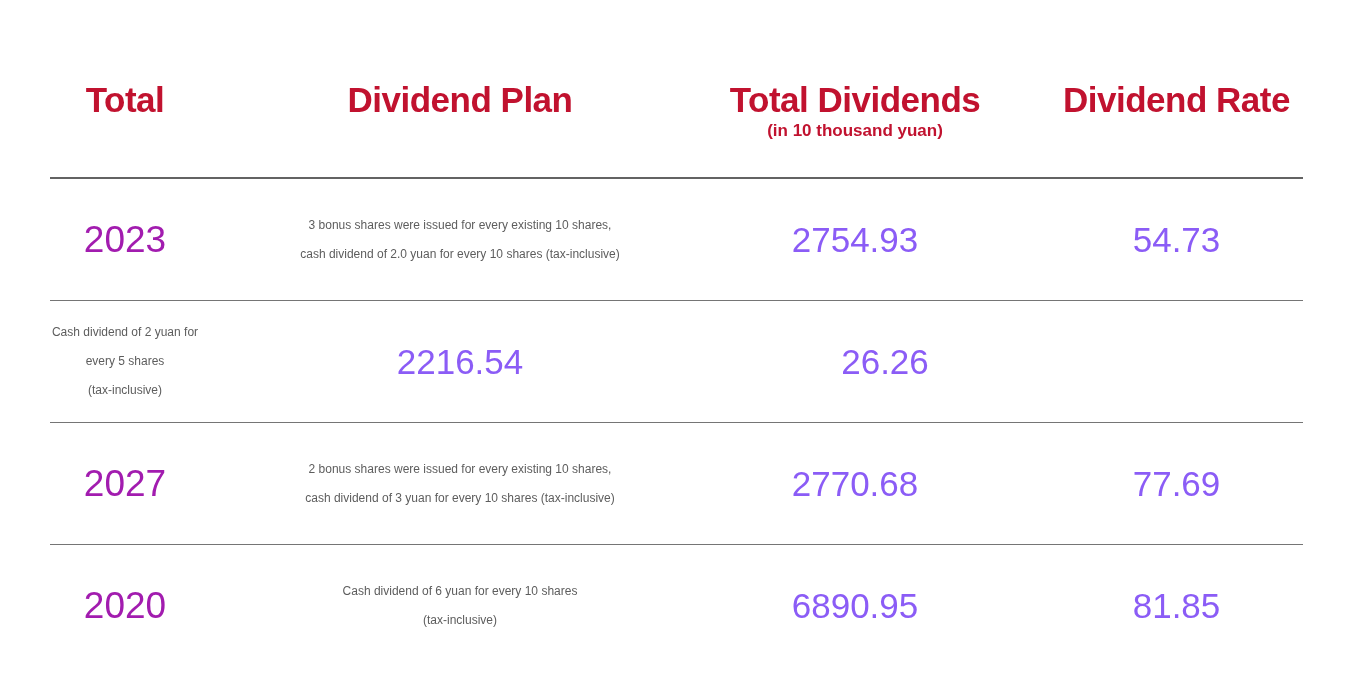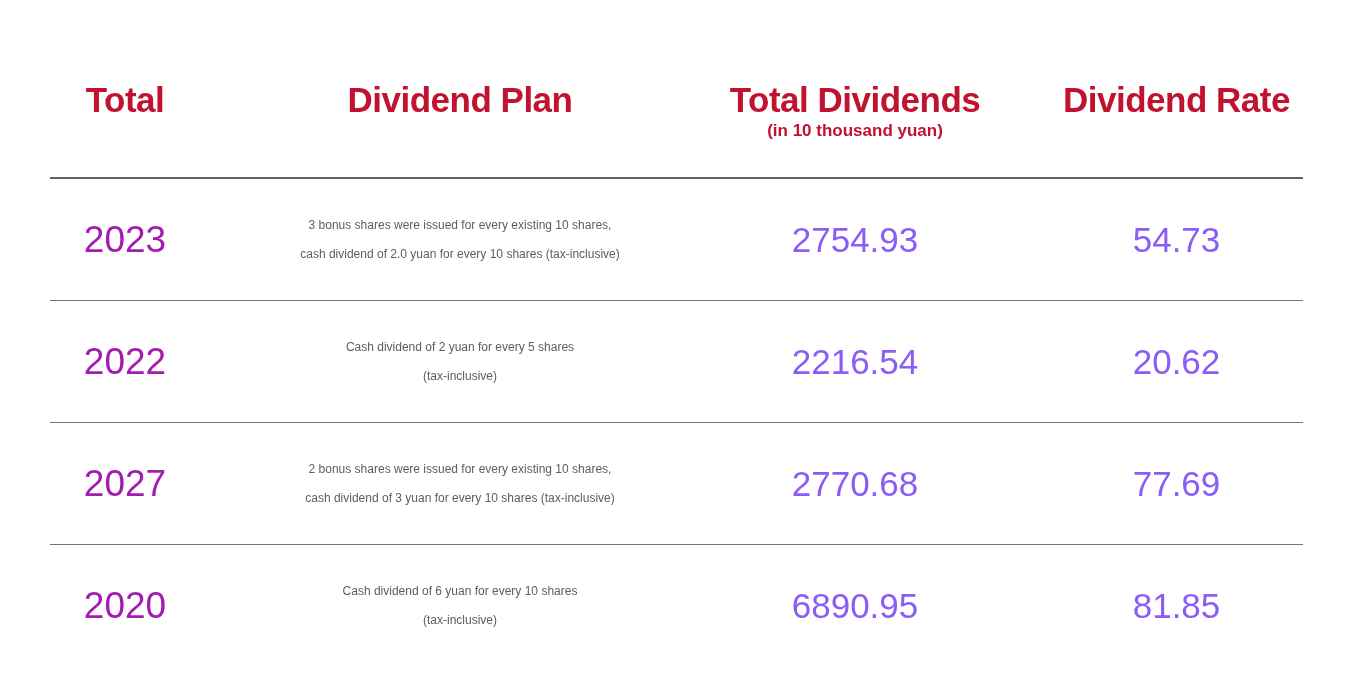--- a/index.html
+++ b/index.html
@@ -91,27 +91,26 @@
     <div class="cell year">2023</div>
     <div class="cell plan">
       <div>3 bonus shares were issued for every existing 10 shares,</div>
       <div>cash dividend of 2.0 yuan for every 10 shares (tax-inclusive)</div>
     </div>
     <div class="cell num">2754.93</div>
     <div class="cell num col-rate">54.73</div>
   </div>
 
   <div class="row body-row">
-    <div class="cell year">2022</div>
     <div class="cell plan">
       <div>Cash dividend of 2 yuan for every 5 shares</div>
       <div>(tax-inclusive)</div>
     </div>
     <div class="cell num">2216.54</div>
-    <div class="cell num col-rate">20.62</div>
+    <div class="cell num col-rate">26.26</div>
   </div>
 
   <div class="row body-row">
     <div class="cell year">2027</div>
     <div class="cell plan">
       <div>2 bonus shares were issued for every existing 10 shares,</div>
       <div>cash dividend of 3 yuan for every 10 shares (tax-inclusive)</div>
     </div>
     <div class="cell num">2770.68</div>
     <div class="cell num col-rate">77.69</div>

